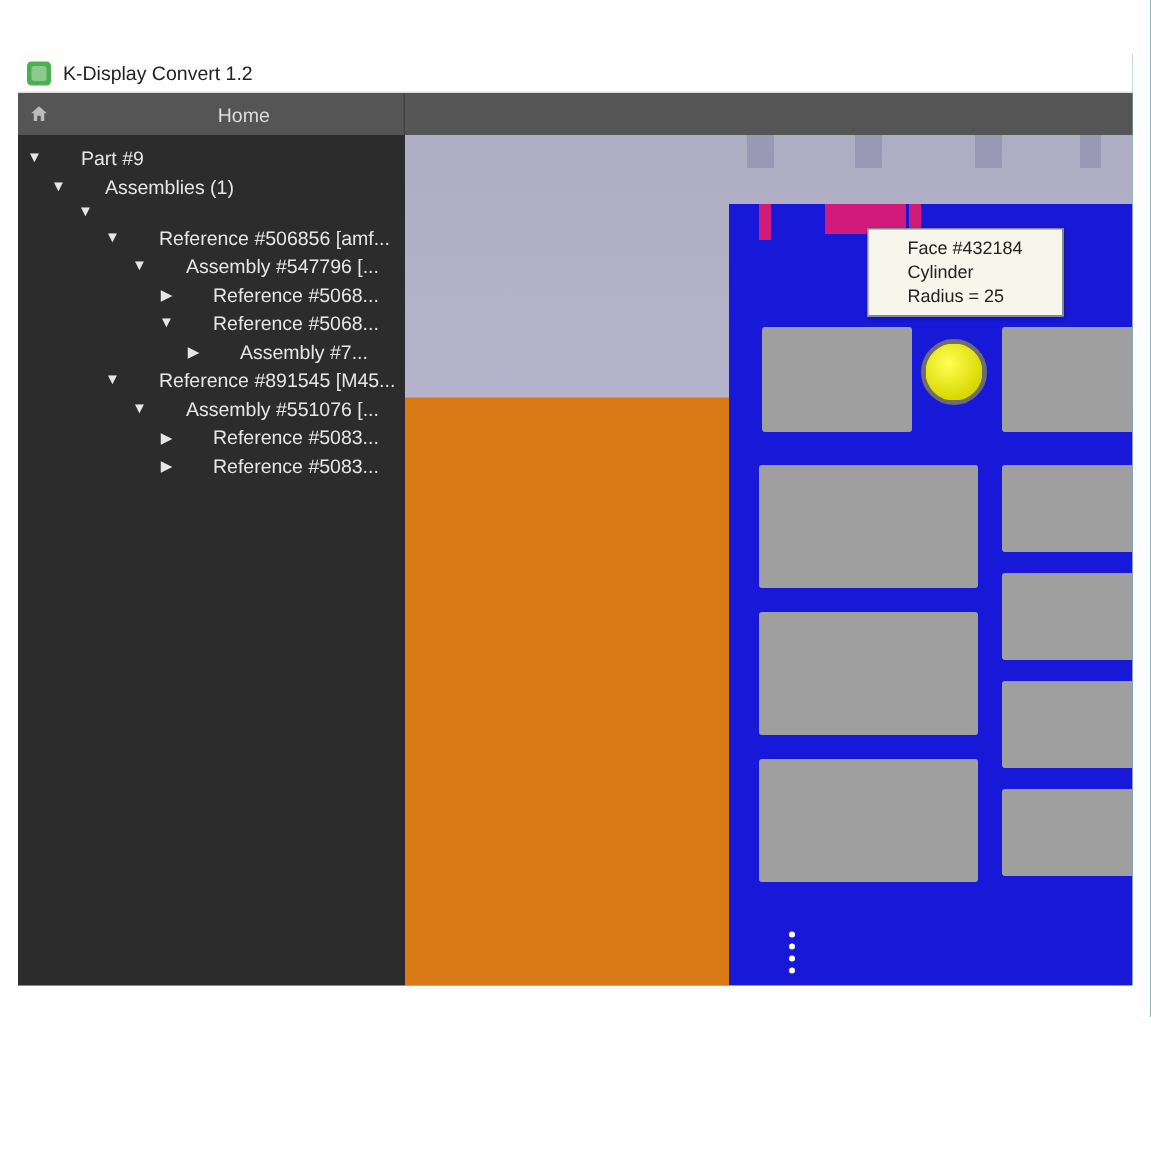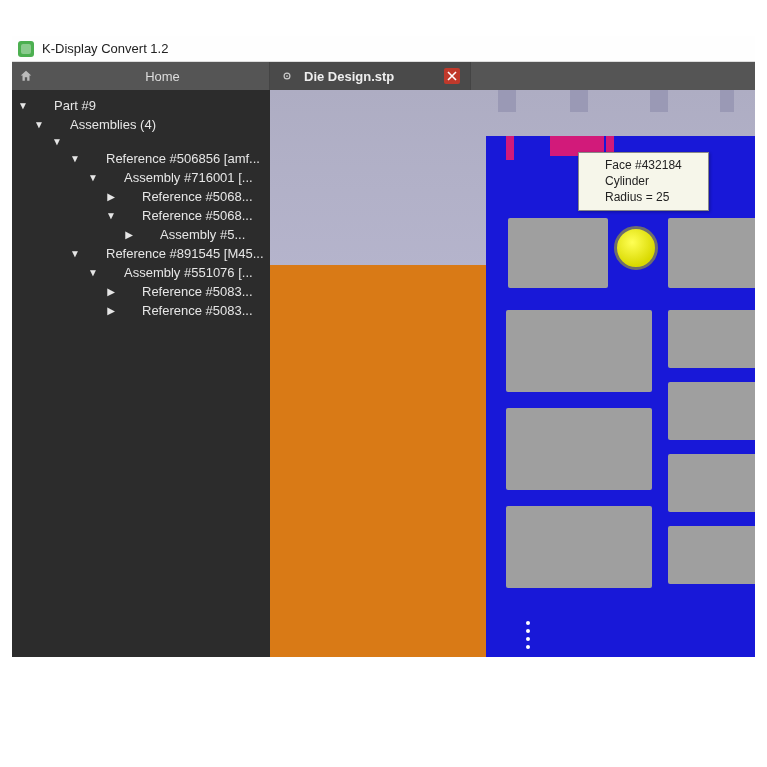--- a/index.html
+++ b/index.html
@@ -162,71 +162,55 @@
     <div class="sidebar-header-col">
       <div class="home-icon-cell">
         <svg width="14" height="14" viewBox="0 0 24 24">
             <path fill="#bbb" d="M12 3l9 8h-3v9h-4v-6H10v6H6v-9H3z"></path>
           </svg>
       </div>
       <div class="home-tab">
         <span>Home</span>
       </div>
     </div>
-    <div class="doc-tabs">
-      <div class="doc-tab">
-        <span class="target-icon">
-          <svg width="14" height="14" viewBox="0 0 24 24">
-              <circle cx="12" cy="12" r="5" fill="none" stroke="#ccc" stroke-width="2"></circle>
-              <circle cx="12" cy="12" r="1.5" fill="#ccc"></circle>
-            </svg>
-        </span>
-        <span>Die Design.stp</span>
-        <span class="close">
-          <svg width="10" height="10" viewBox="0 0 10 10">
-              <path stroke="#fff" stroke-width="1.6" d="M1 1l8 8M9 1l-8 8"></path>
-            </svg>
-        </span>
-      </div>
-    </div>
   </div>
 
   <div class="body">
 
     <div class="sidebar" id="tree">
         <div class="tree-row ind-0">
           <span class="arrow">▼</span>
           <span class="label">Part #9</span>
         </div>
         <div class="tree-row ind-1">
           <span class="arrow">▼</span>
-          <span class="label">Assemblies (4)</span>
+          <span class="label">Assemblies (1)</span>
         </div>
         <div class="tree-row ind-2">
           <span class="arrow">▼</span>
         </div>
         <div class="tree-row ind-3">
           <span class="arrow">▼</span>
           <span class="label">Reference #506856 [amf...</span>
         </div>
         <div class="tree-row ind-4">
           <span class="arrow">▼</span>
-          <span class="label">Assembly #716001 [...</span>
+          <span class="label">Assembly #547796 [...</span>
         </div>
         <div class="tree-row ind-5">
           <span class="arrow">▶</span>
           <span class="label">Reference #5068...</span>
         </div>
         <div class="tree-row ind-5">
           <span class="arrow">▼</span>
           <span class="label">Reference #5068...</span>
         </div>
         <div class="tree-row ind-6">
           <span class="arrow">▶</span>
-          <span class="label">Assembly #5...</span>
+          <span class="label">Assembly #7...</span>
         </div>
         <div class="tree-row ind-3">
           <span class="arrow">▼</span>
           <span class="label">Reference #891545 [M45...</span>
         </div>
         <div class="tree-row ind-4">
           <span class="arrow">▼</span>
           <span class="label">Assembly #551076 [...</span>
         </div>
         <div class="tree-row ind-5">

